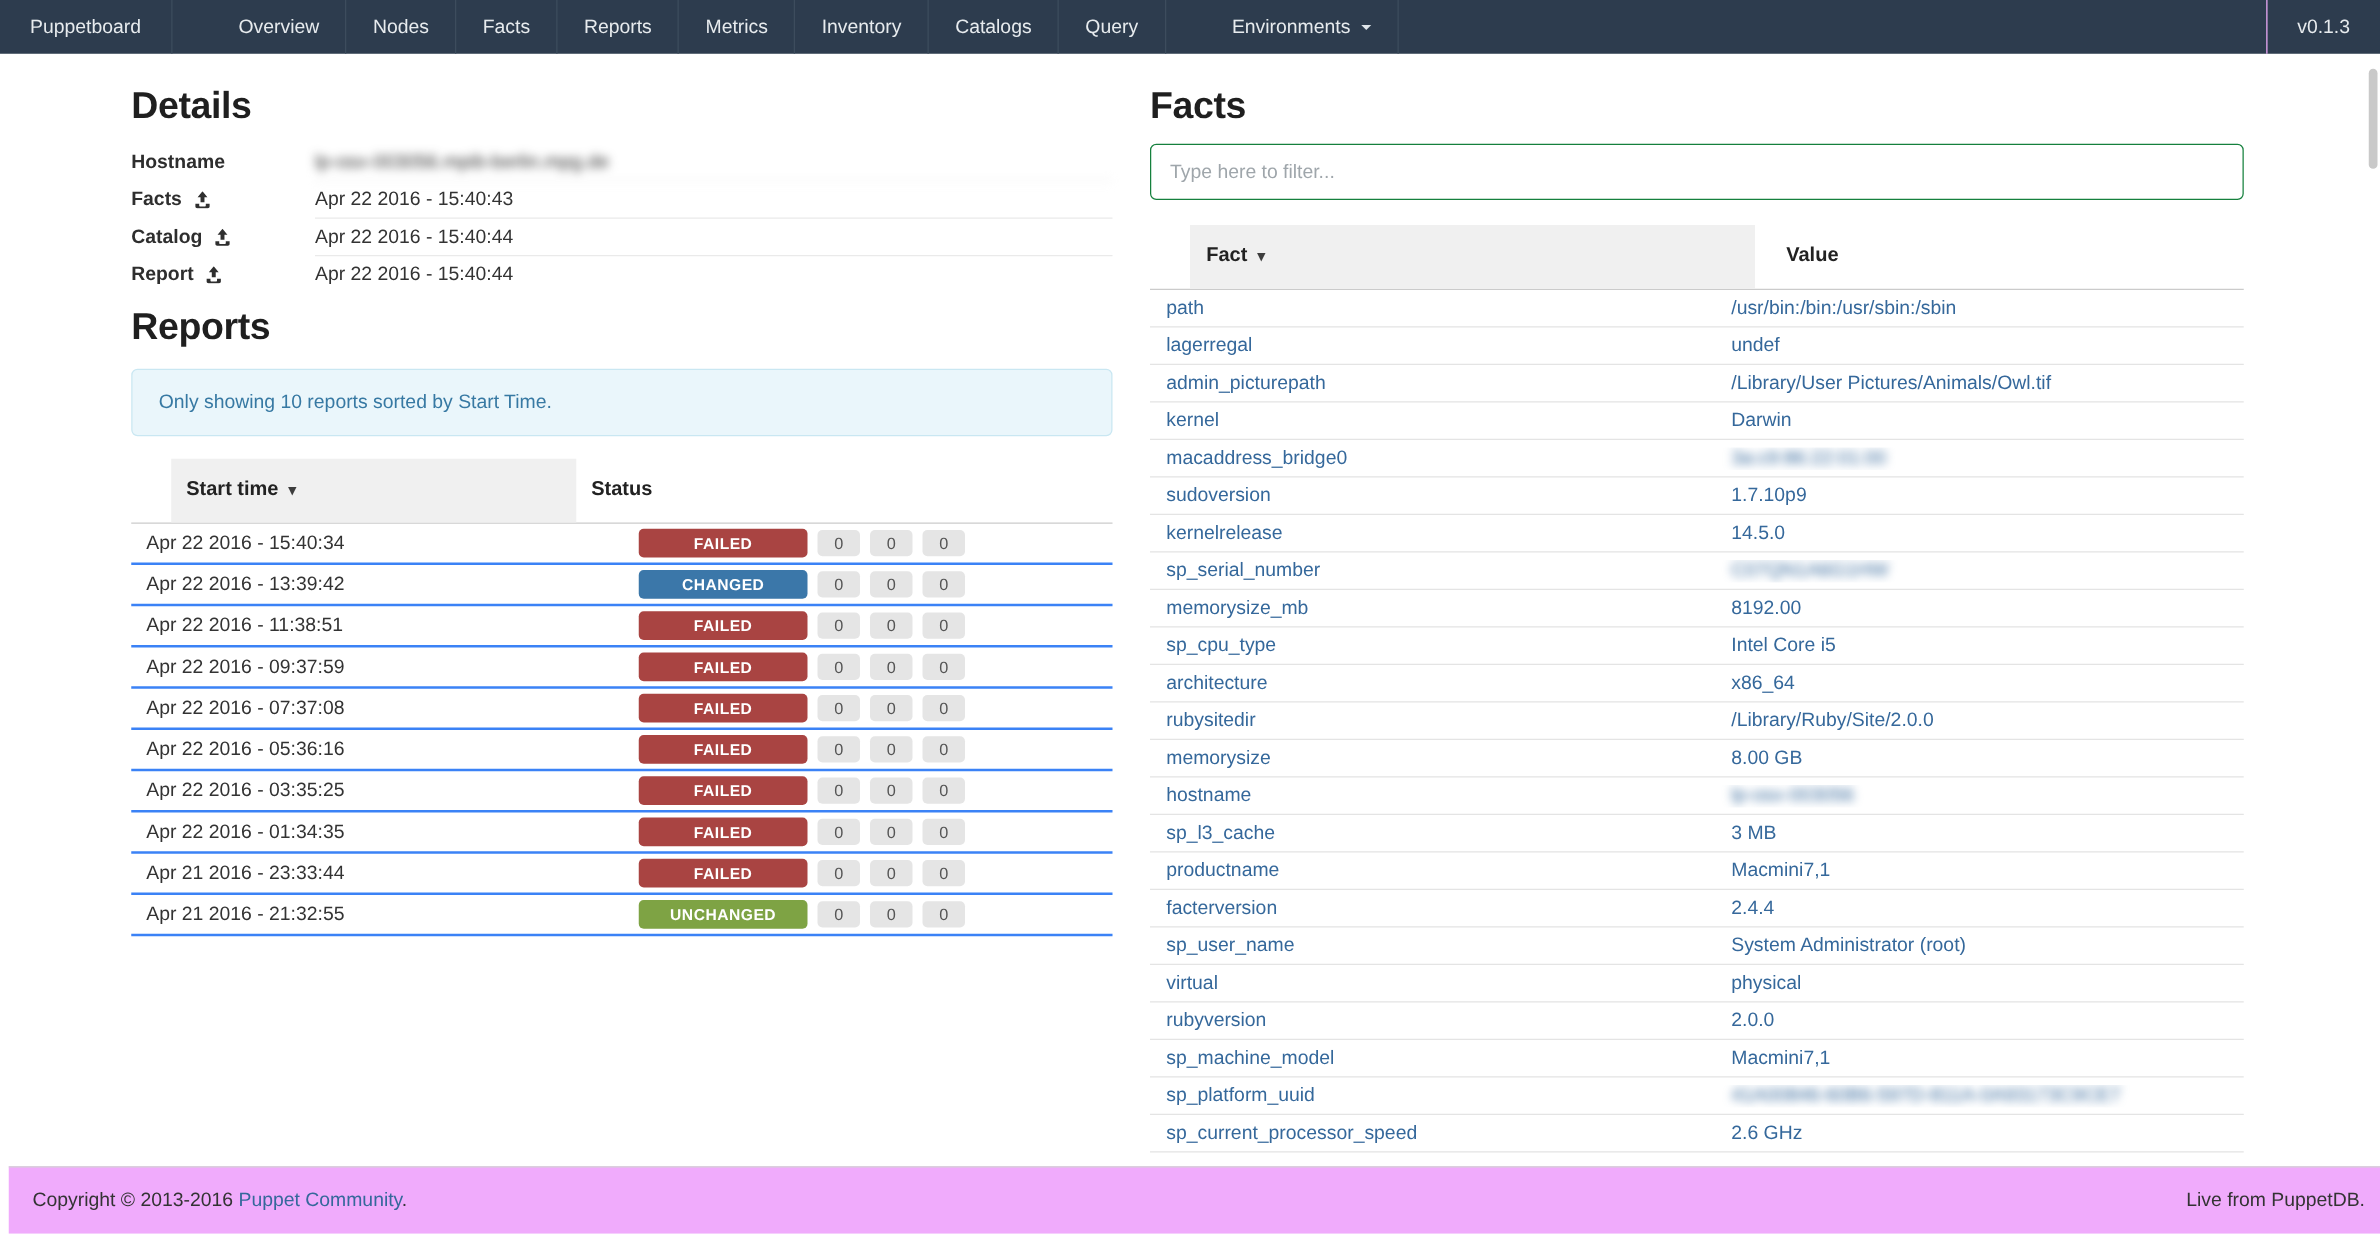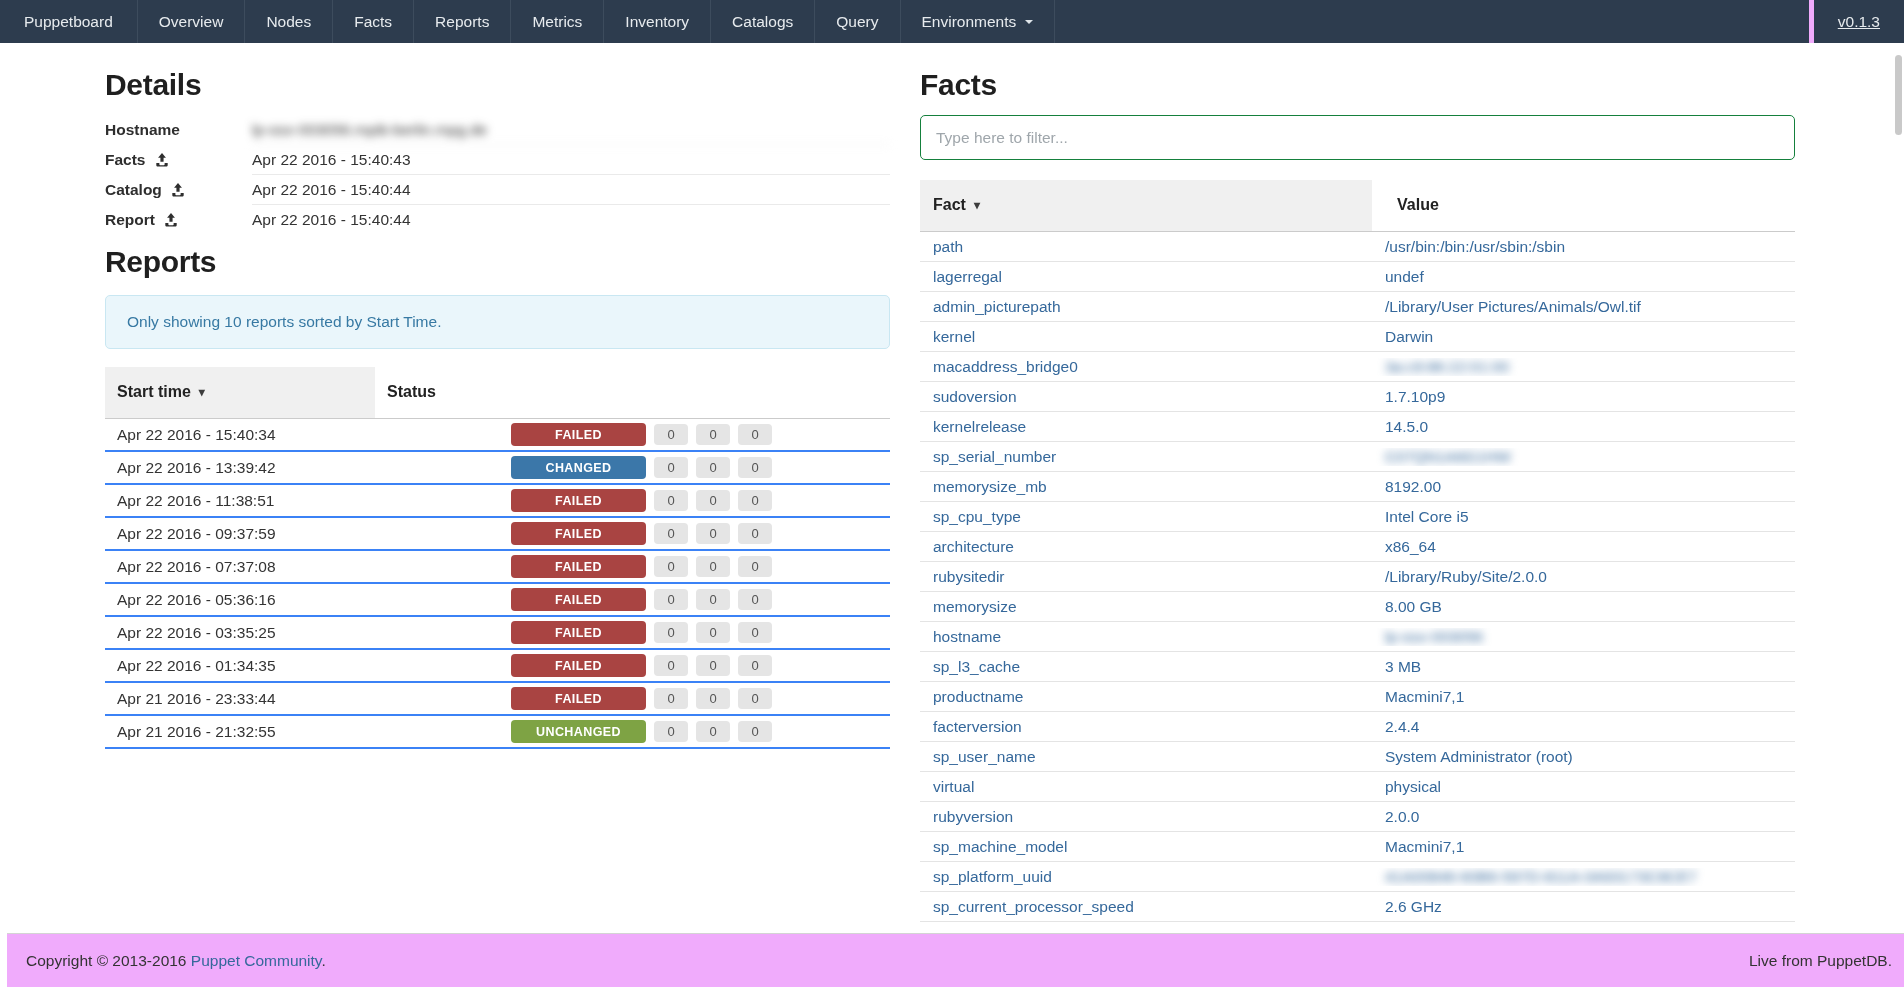--- a/index.html
+++ b/index.html
@@ -4,28 +4,28 @@
 <style>
   * { box-sizing: border-box; }
   html,body { margin:0; padding:0; }
   body {
     width:1904px; height:987px; position:relative; overflow:hidden;
     background:#ffffff; font-family:"Liberation Sans", sans-serif; color:#333;
   }
 
   
   .navbar { height:43px; background:var(--navbar-bg,#2d3c4e); display:flex; align-items:stretch;
-            color:#e7ebee; font-size:15.5px; }
+            color:#e7ebee; font-size:15.5px;gap:32px; }
   .nav-brand, .nav-item { display:flex; align-items:center; padding:0 21px;
             border-right:1px solid #3d4c5d; cursor:pointer; white-space:nowrap; }
   .nav-brand { padding:0 24px; }
   .nav-caret { width:0; height:0; border-left:4.5px solid transparent; border-right:4.5px solid transparent;
             border-top:4.5px solid #dfe5ea; margin-left:9px; }
   .nav-flex { flex:1; }
-  .nav-version { display:flex; align-items:center; padding:0 24px; border-left:5px solid #f0abfc;text-decoration:underline; }
+  .nav-version { display:flex; align-items:center; padding:0 24px; border-left:1px solid #f0abfc; }
 
   
   .main { position:absolute; top:43px; left:0; right:0; bottom:54px; overflow:hidden; }
   .col-left  { position:absolute; left:105px; top:25px; width:785px; }
   .col-right { position:absolute; left:920px; top:25px; width:875px; }
   h2 { margin:0; font-size:30px; line-height:34px; font-weight:700; color:#1f1f1f; letter-spacing:-0.3px; }
 
   
   .details-table { margin-top:13px; font-size:15.5px; }
   .d-row { display:flex; align-items:stretch; height:30px; }
@@ -39,23 +39,23 @@
   
   .alert-info { margin-top:16px; border:1px solid var(--alert-border,#c9e7f2); background:var(--alert-bg,#eaf6fb);
     color:var(--alert-text,#3779a3); border-radius:5px; padding:17px 21px; font-size:15.5px; }
 
   
   .rtable { margin-top:18px; }
   .ftable { margin-top:20px; }
   .t-head { display:flex; border-bottom:1px solid #cbcbcb; }
   .th { font-size:16px; font-weight:700; color:#222; padding:16px 12px 17px 12px;
         display:flex; align-items:center; cursor:pointer; }
-  .th.sorted { background:#f0f0f0; }
+  .th.sorted { background:#f0f0f0;margin-left:32px; }
   .sort-caret { font-size:12px; color:#3d3d3d; margin-left:8px; }
-  .th-start { width:270px; }
+  .th-start { width:324px; }
   .th-status { flex:1; }
   .th-fact { width:452px; padding-left:13px; }
   .th-value { flex:1; padding-left:25px; }
 
   .rt-row { display:flex; align-items:center; height:33px; border-bottom:2px solid #3b82f6;
             font-size:15.5px; color:#333; }
   .rt-date { width:280px; padding-left:12px; }
   .rt-status { flex:1; display:flex; align-items:center; padding-left:8px;justify-content:center; }
   .badge { width:135px; height:23px; border-radius:4px; color:#fff; font-size:12.5px; font-weight:700;
            display:flex; align-items:center; justify-content:center; letter-spacing:0.4px; }

